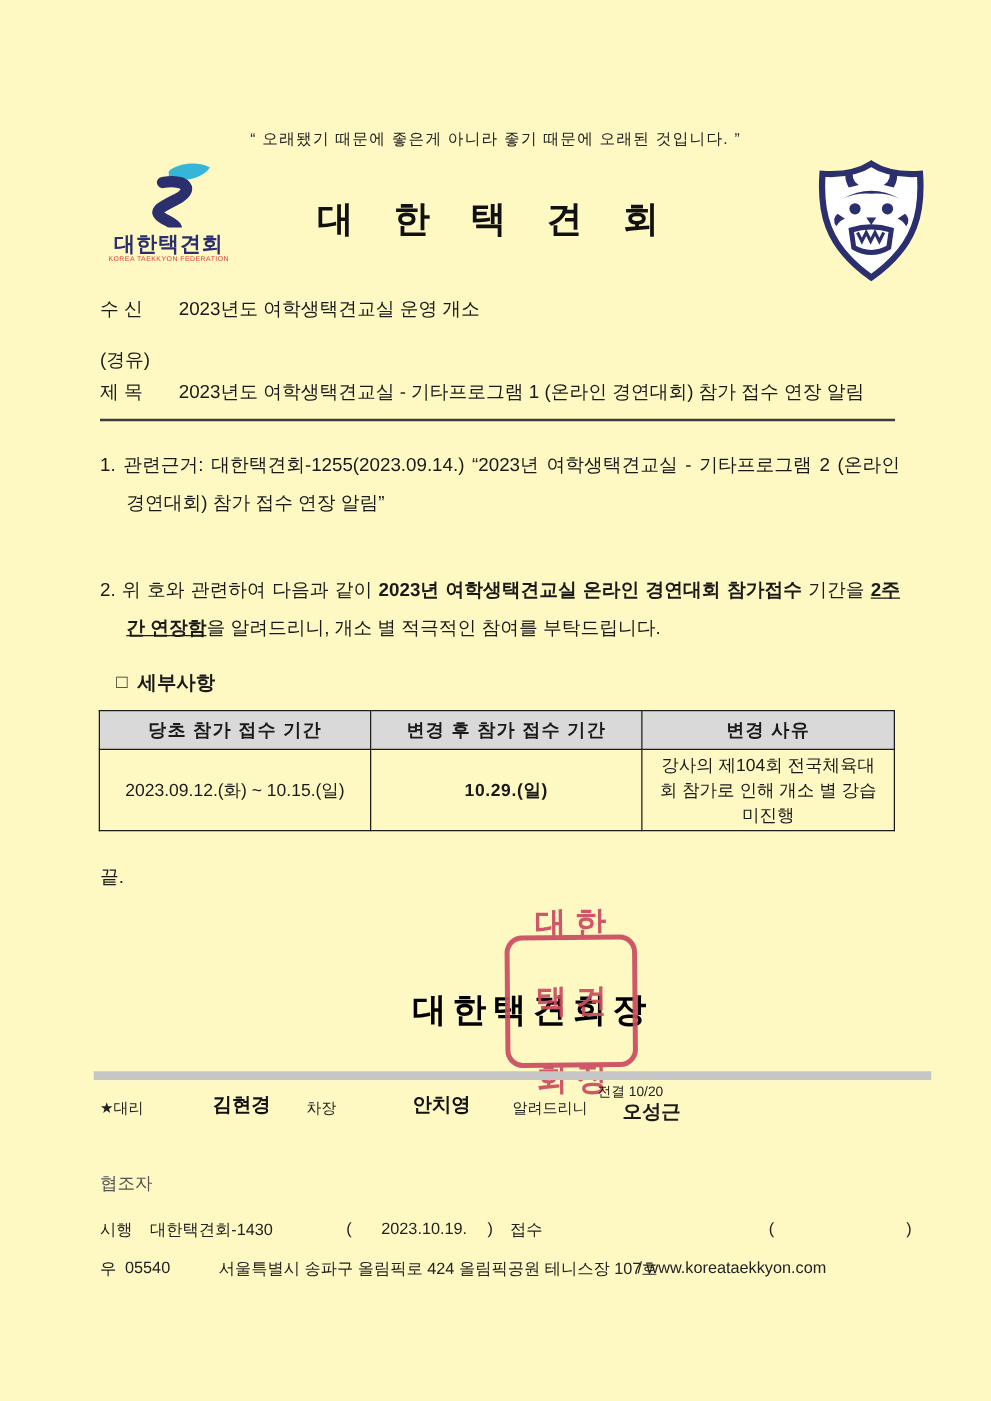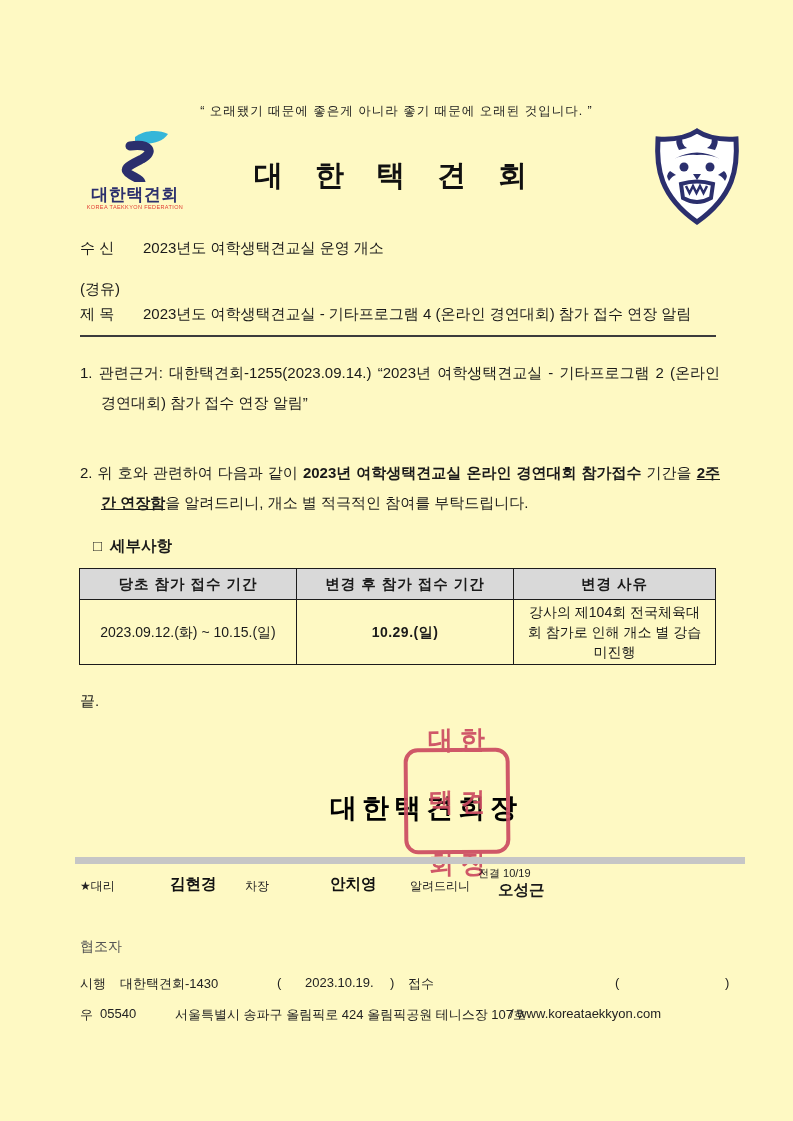--- a/index.html
+++ b/index.html
@@ -115,21 +115,21 @@
   <div class="abs meta">
     <div class="meta-row r1">
       <span class="meta-label">수 신</span>
       <span>2023년도 여학생택견교실 운영 개소</span>
     </div>
     <div class="meta-row r2">
       <span>(경유)</span>
     </div>
     <div class="meta-row subject-row">
       <span class="meta-label">제 목</span>
-      <span class="subject-value">2023년도 여학생택견교실 - 기타프로그램 4 (온라인 경연대회) 참가 접수 연장 알림</span>
+      <span class="subject-value">2023년도 여학생택견교실 - 기타프로그램 1 (온라인 경연대회) 참가 접수 연장 알림</span>
     </div>
   </div>
 
   <div class="abs body-item item1">1. 관련근거: 대한택견회-1255(2023.09.14.) “2023년 여학생택견교실 - 기타프로그램 2 (온라인 경연대회) 참가 접수 연장 알림”</div>
 
   <div class="abs body-item item2"><span>2. 위 호와 관련하여 다음과 같이 </span><span class="b">2023년 여학생택견교실 온라인 경연대회 참가접수</span><span> 기간을 </span><span class="bu">2주간 연장함</span><span>을 알려드리니, 개소 별 적극적인 참여를 부탁드립니다.</span></div>
 
   <div class="abs details-heading">
     <span class="checkbox">□</span>
     <span>세부사항</span>
@@ -165,21 +165,21 @@
 
   <div class="abs gray-bar"></div>
 
   <div class="abs sig-row">
     <span class="role" style="left:0;"><span>★</span><span>대리</span></span>
     <span class="name" style="left:90px;">김현경</span>
     <span class="role" style="left:165px;">차장</span>
     <span class="name" style="left:250px;">안치영</span>
     <span class="role" style="left:330px;">알려드리니</span>
     <span class="jeongyeol">
-      <span class="note" style="position:static;">전결 10/19</span>
+      <span class="note" style="position:static;">전결 10/20</span>
       <div class="name3">오성근</div>
     </span>
   </div>
 
   <div class="abs cooperator">협조자</div>
 
   <div class="abs f-row doc-row">
     <span style="left:0;">시행</span>
     <span style="left:40px;">대한택견회-1430</span>
     <span style="left:197px;">(</span>

